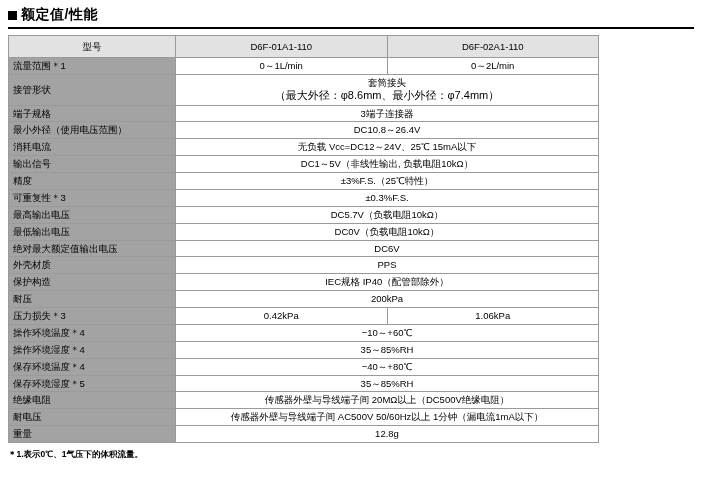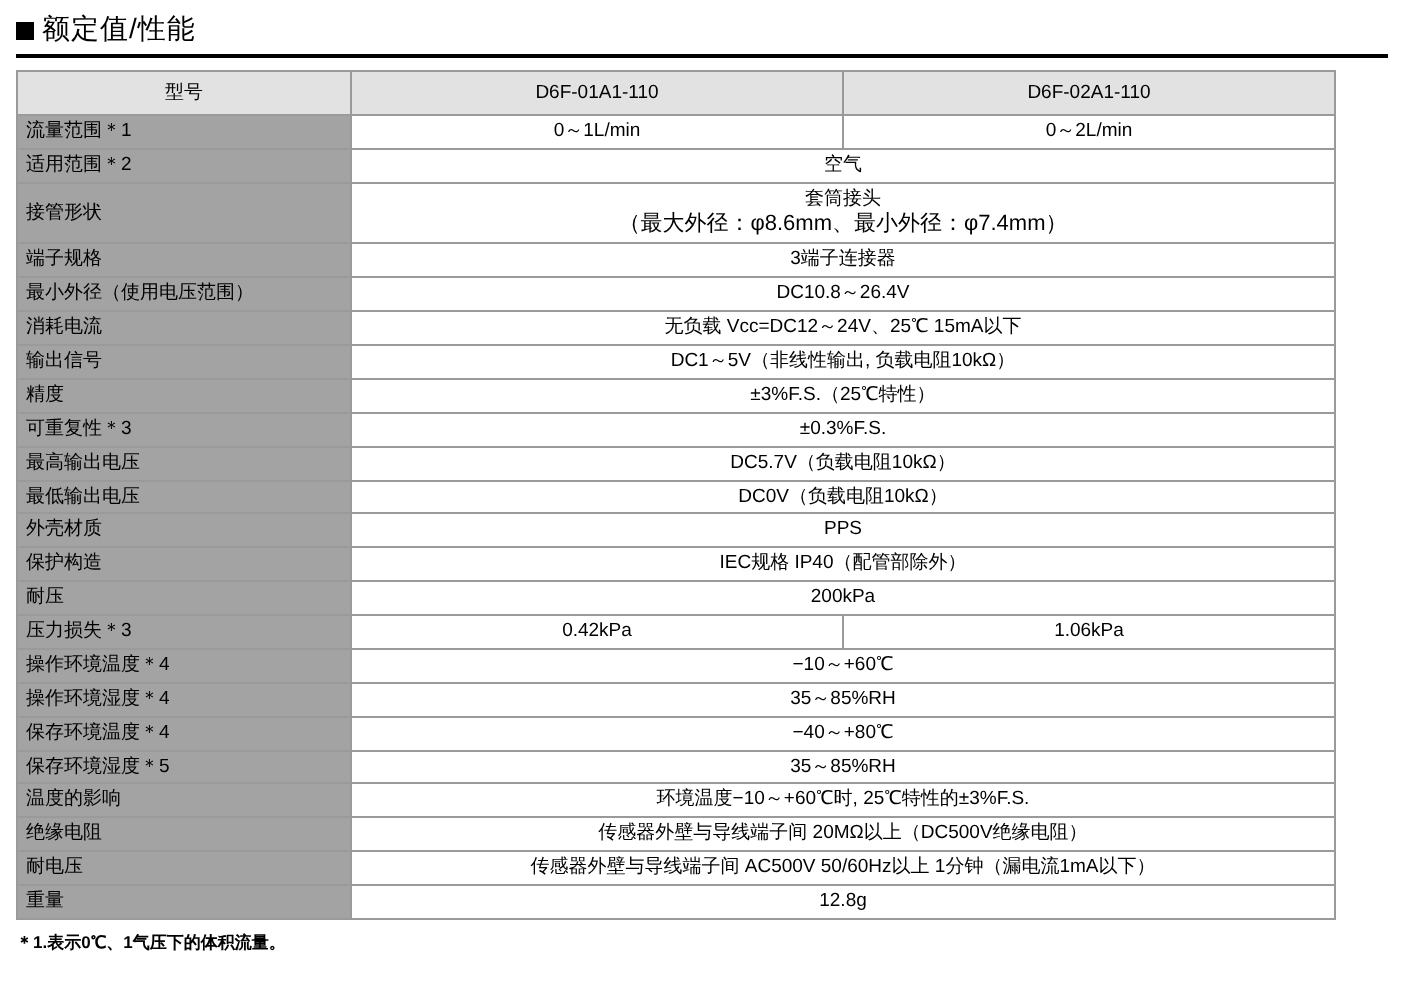--- a/index.html
+++ b/index.html
@@ -16,36 +16,36 @@
   }
   .page {
     width: 702px;
     box-sizing: border-box;
     padding: 6px 8px 0 8px;
   }
   .section-heading {
     display: flex;
     align-items: center;
     font-size: 14px;
-    font-weight: normal;
+    font-weight: bold;
     padding-bottom: 3px;
     border-bottom: 2px solid #000;
     margin-bottom: 6px;
     letter-spacing: 0.5px;
   }
   .heading-marker {
     display: inline-block;
     width: 9px;
     height: 9px;
     background: #000;
     margin-right: 4px;
   }
   table.spec {
     border-collapse: collapse;
-    width: 660px;
+    width: 591px;
     table-layout: fixed;
     font-size: 9.5px;
   }
   table.spec td, table.spec th {
     border: 1px solid #9a9a9a;
     padding: 2px 4px;
     vertical-align: middle;
     line-height: 1.25;
   }
   table.spec th {
@@ -102,24 +102,20 @@
         <th class="hdr">D6F-01A1-110</th>
         <th class="hdr">D6F-02A1-110</th>
       </tr>
     </thead>
     <tbody>
         <tr class="row-h">
           <td class="col-label">流量范围＊1</td>
           <td class="val">0～1L/min</td>
           <td class="val">0～2L/min</td>
         </tr>
-        <tr class="row-h">
-          <td class="col-label">适用范围＊2</td>
-          <td class="val" colspan="2">空气</td>
-        </tr>
         <tr class="row-h2">
           <td class="col-label">接管形状</td>
           <td class="val" colspan="2">
             <div>套筒接头</div>
             <div class="sub">（最大外径：φ8.6mm、最小外径：φ7.4mm）</div>
           </td>
         </tr>
         <tr class="row-h">
           <td class="col-label">端子规格</td>
           <td class="val" colspan="2">3端子连接器</td>
@@ -146,20 +142,24 @@
         </tr>
         <tr class="row-h">
           <td class="col-label">最高输出电压</td>
           <td class="val" colspan="2">DC5.7V（负载电阻10kΩ）</td>
         </tr>
         <tr class="row-h">
           <td class="col-label">最低输出电压</td>
           <td class="val" colspan="2">DC0V（负载电阻10kΩ）</td>
         </tr>
         <tr class="row-h">
+          <td class="col-label">绝对最大额定值输出电压</td>
+          <td class="val" colspan="2">DC6V</td>
+        </tr>
+        <tr class="row-h">
           <td class="col-label">外壳材质</td>
           <td class="val" colspan="2">PPS</td>
         </tr>
         <tr class="row-h">
           <td class="col-label">保护构造</td>
           <td class="val" colspan="2">IEC规格 IP40（配管部除外）</td>
         </tr>
         <tr class="row-h">
           <td class="col-label">耐压</td>
           <td class="val" colspan="2">200kPa</td>
@@ -177,24 +177,20 @@
           <td class="col-label">操作环境湿度＊4</td>
           <td class="val" colspan="2">35～85%RH</td>
         </tr>
         <tr class="row-h">
           <td class="col-label">保存环境温度＊4</td>
           <td class="val" colspan="2">−40～+80℃</td>
         </tr>
         <tr class="row-h">
           <td class="col-label">保存环境湿度＊5</td>
           <td class="val" colspan="2">35～85%RH</td>
-        </tr>
-        <tr class="row-h">
-          <td class="col-label">温度的影响</td>
-          <td class="val" colspan="2">环境温度−10～+60℃时, 25℃特性的±3%F.S.</td>
         </tr>
         <tr class="row-h">
           <td class="col-label">绝缘电阻</td>
           <td class="val" colspan="2">传感器外壁与导线端子间 20MΩ以上（DC500V绝缘电阻）</td>
         </tr>
         <tr class="row-h">
           <td class="col-label">耐电压</td>
           <td class="val" colspan="2">传感器外壁与导线端子间 AC500V 50/60Hz以上 1分钟（漏电流1mA以下）</td>
         </tr>
         <tr class="row-h">

